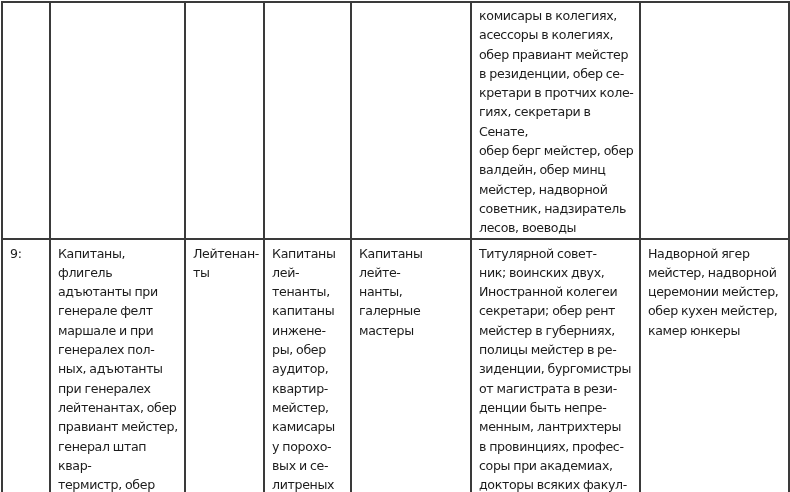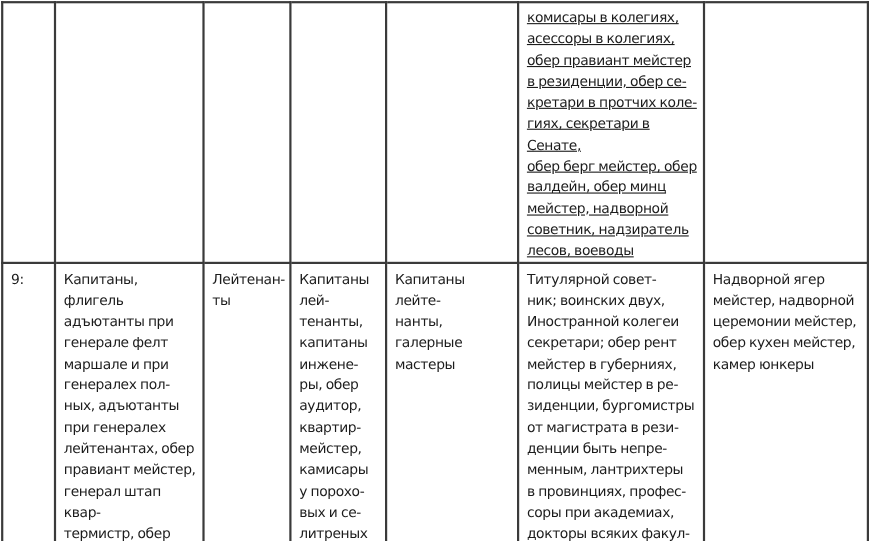--- a/index.html
+++ b/index.html
@@ -15,21 +15,21 @@
     color: #1c1c1c;
   }
   table.ranks td {
     border: 2px solid #3a3a3a;
     vertical-align: top;
     padding: 0 4px 0 7px;
     white-space: pre-line;
     letter-spacing: -0.35px;
     word-spacing: -0.5px;
   }
-  table.ranks tr.row-top td { height: 211px; padding-top: 3px; text-decoration: underline; }
+  table.ranks tr.row-top td { height: 211px; padding-top: 3px; }
   table.ranks tr.row-main td { height: 270px; padding-top: 4px; }
   col.c0 { width: 48px; }
   col.c1 { width: 135px; }
   col.c2 { width: 78px; }
   col.c3 { width: 87px; }
   col.c4 { width: 120px; }
   col.c5 { width: 169px; }
   col.c6 { width: 149px; }
 </style>
 </head>

